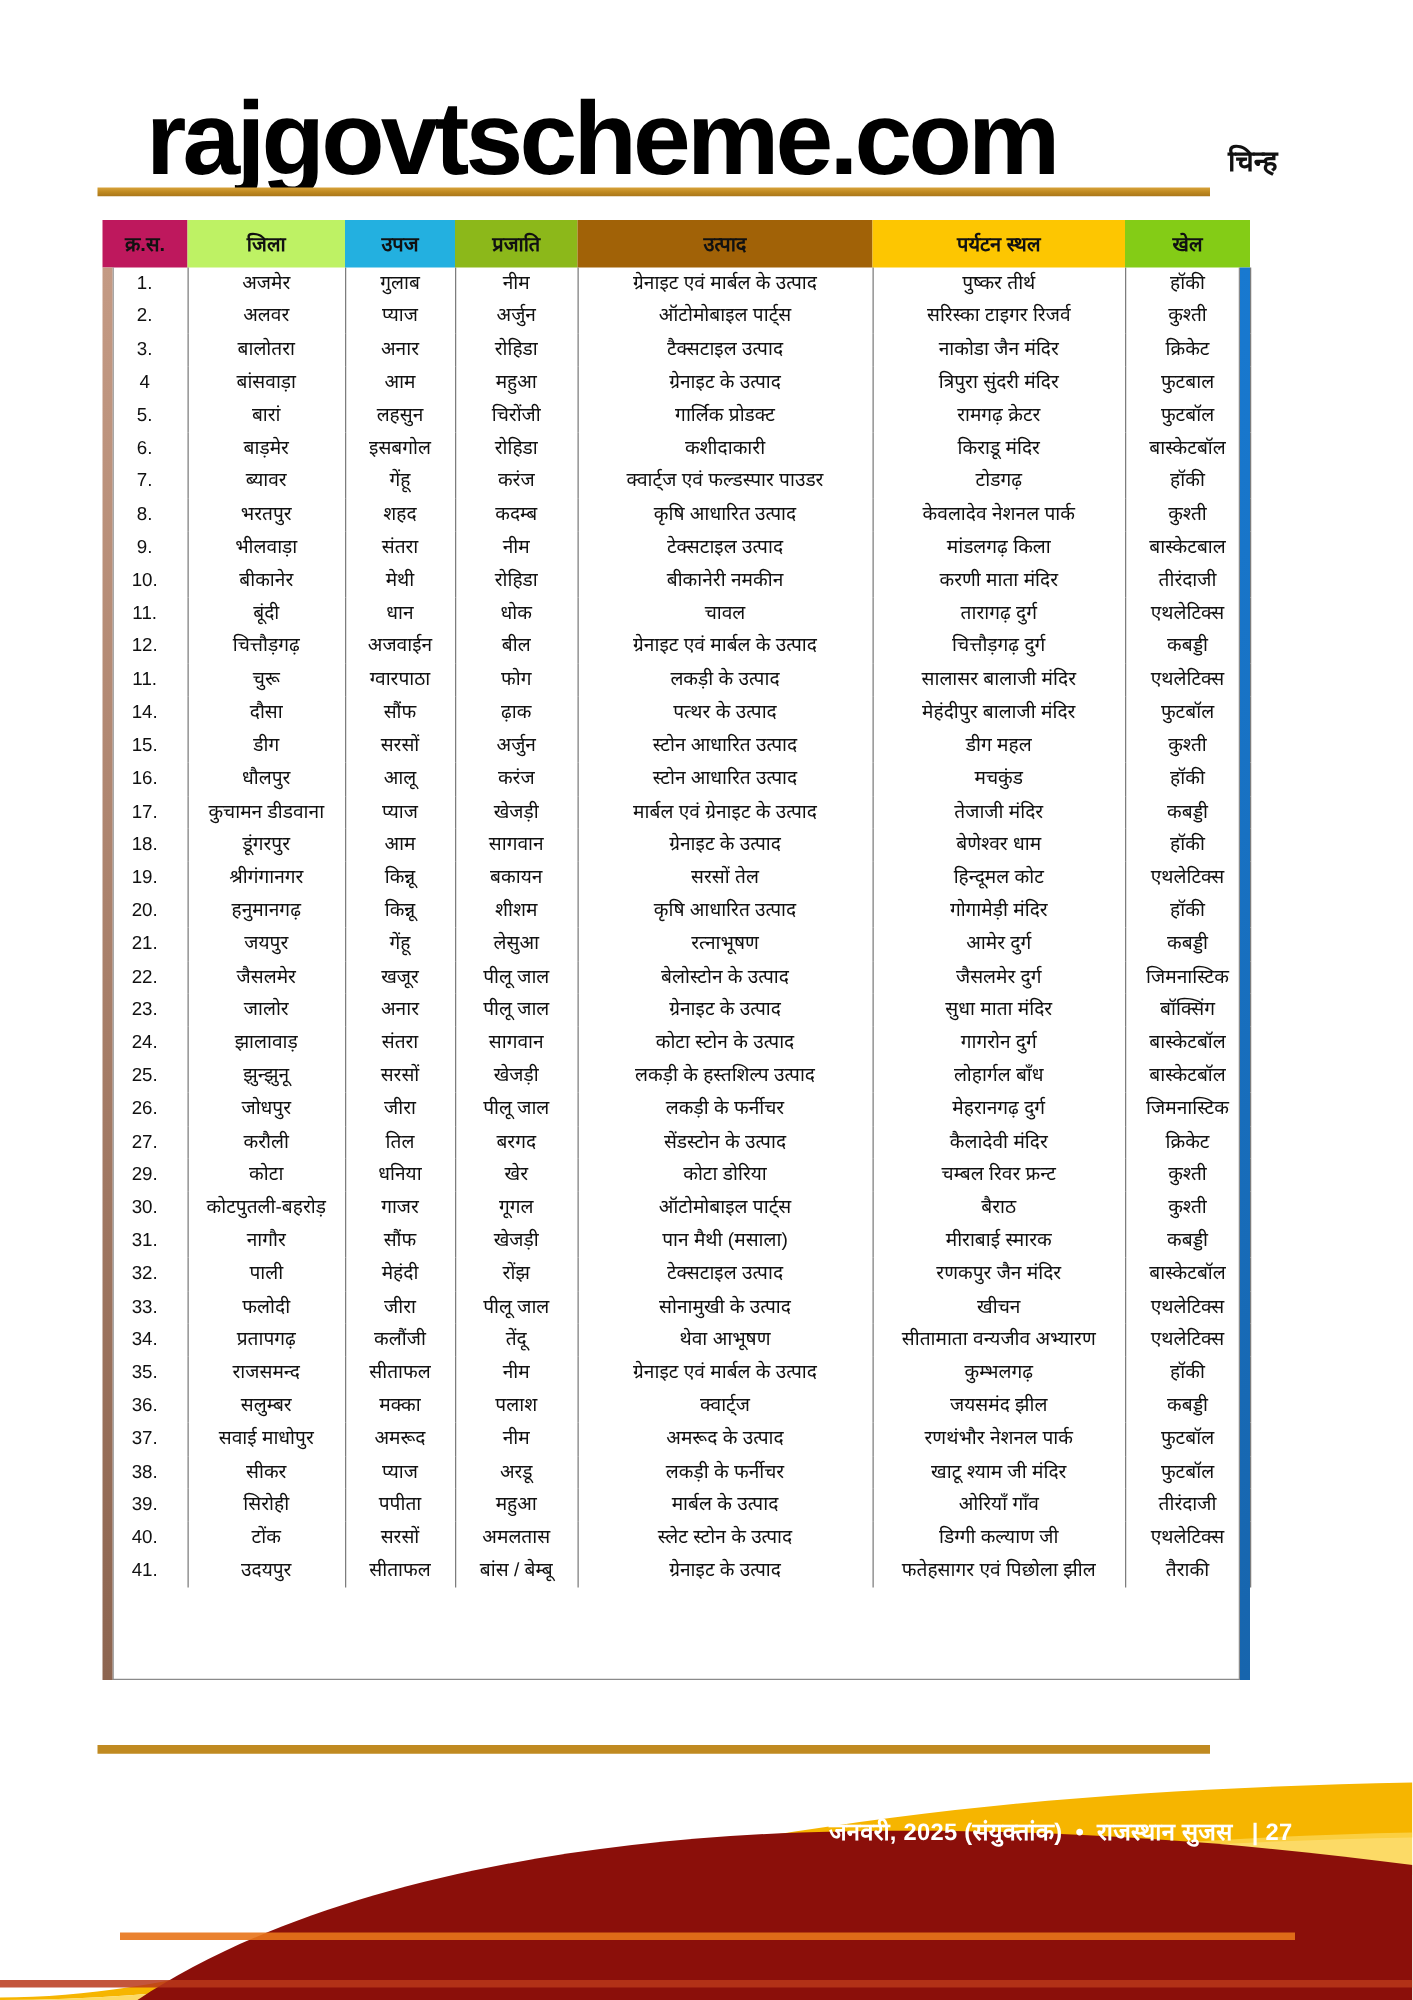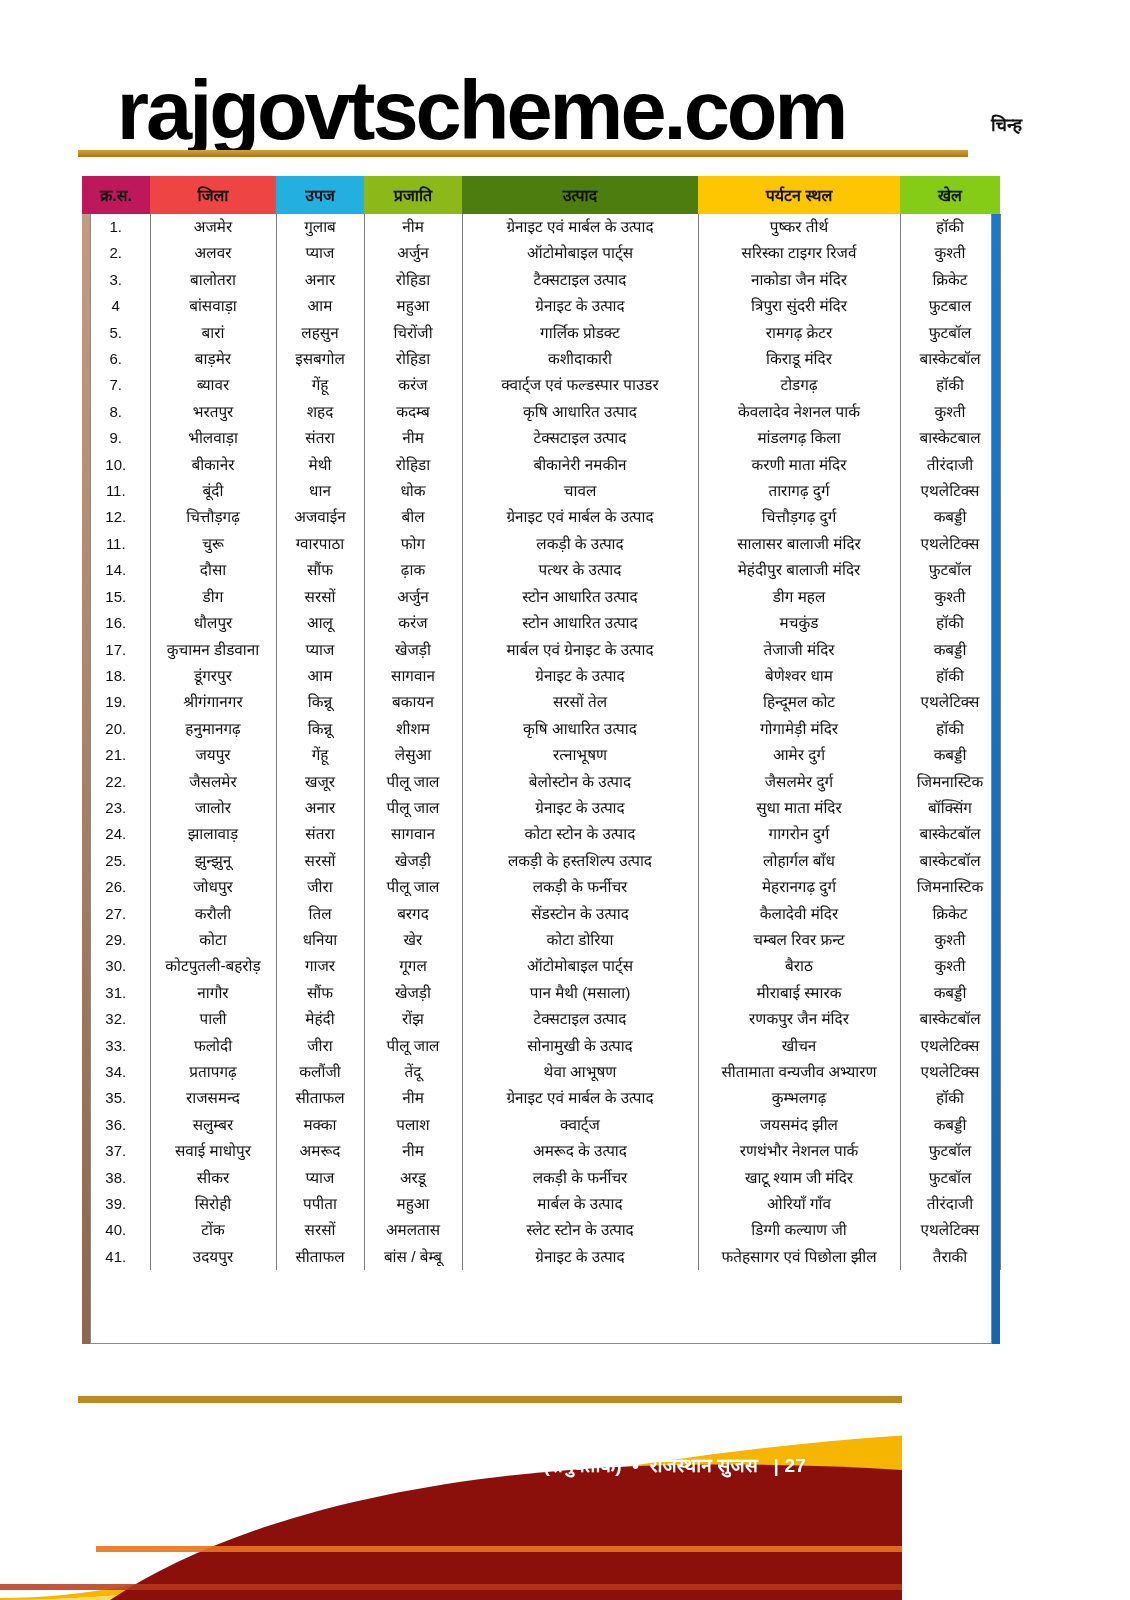--- a/index.html
+++ b/index.html
@@ -45,21 +45,21 @@
     left: 78px; top: 150px;
     width: 890px; height: 7px;
     background: linear-gradient(180deg,#d7a23a 0%, #c08a21 50%, #a9761a 100%);
     z-index: 41;
   }
 
   
   .doc-title {
     position: absolute;
     right: 108px; top: 112px;
-    font-size: 18px; font-weight: 700;
+    font-size: 23px; font-weight: 700;
     color: #111; z-index: 5;
     font-family: Liberation Sans, sans-serif;
   }
 
   
   .table-wrap {
     position: absolute;
     left: 82px; top: 176px;
     width: 918px;
   }
@@ -103,24 +103,24 @@
   col.w-sn    { width: 68px; }
   col.w-dist  { width: 126px; }
   col.w-crop  { width: 88px; }
   col.w-spec  { width: 98px; }
   col.w-prod  { width: 236px; }
   col.w-tour  { width: 202px; }
   col.w-sport { width: 100px; }
 
   
   th.h-sn    { background:#be185d; }
-  th.h-dist  { background:#ef4444; }
+  th.h-dist  { background:#bef264; }
   th.h-crop  { background:#23b0e0; }
   th.h-spec  { background:#8cb81a; }
-  th.h-prod  { background:#4d7c0f; color:#1a1a1a; }
+  th.h-prod  { background:#a16207; color:#1a1a1a; }
   th.h-tour  { background:#fdc601;margin-left:20px; }
   th.h-sport { background:#84cc16; }
 
   
   .side-bar {
     position: absolute;
     top: 214px;
     width: 8px;
     height: 1130px;
     z-index: 3;
@@ -137,21 +137,21 @@
     border-right: 1.3px solid #8a8a8a;
     border-bottom: 1.3px solid #8a8a8a;
     pointer-events: none;
     z-index: 2;
   }
 
   
   .footer-art {
     position: absolute;
     left: 0; bottom: 0;
-    width: 902px; height: 230px;
+    width: 1130px; height: 230px;
     overflow: hidden;
   }
   .footer-note {
     position: absolute;
     right: 96px; bottom: 122px;
     z-index: 30;
     color: #ffffff;
     font-size: 19px;
     font-weight: 700;
     white-space: nowrap;

